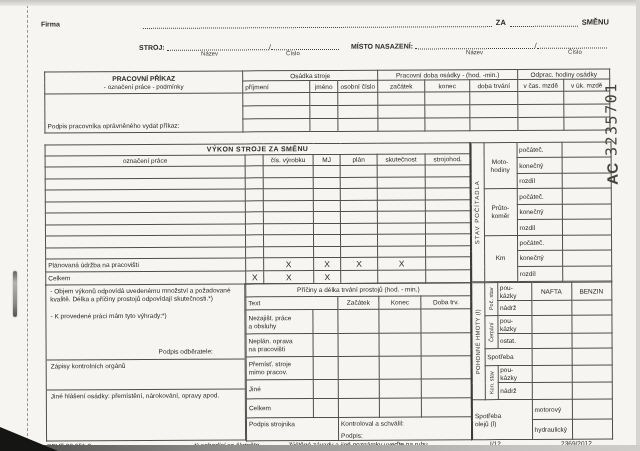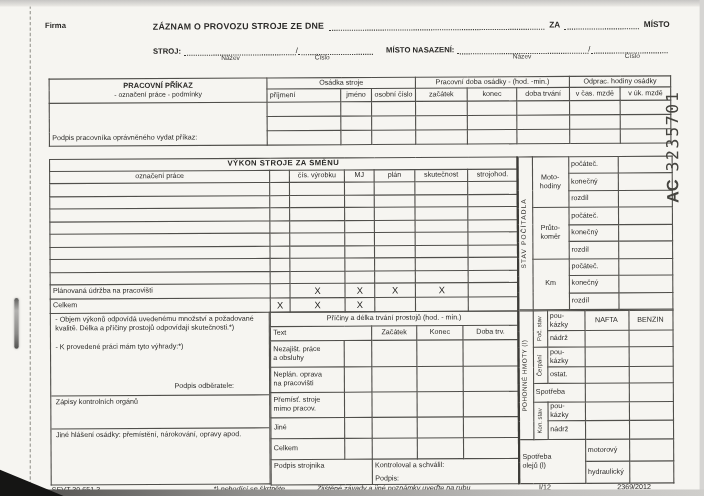--- a/index.html
+++ b/index.html
@@ -32,25 +32,24 @@
 </style>
 </head>
 <body>
 
 <div class="scan">
   <div class="content">
 
     <div class="abs b" style="left:42px;top:19px;font-size:7px;">Firma</div>
 
     <div class="abs hdrline" style="left:140px;top:19px;width:470px;">
-      <span class="b" style="font-size:8px;letter-spacing:.2px;white-space:nowrap;">ZÁZNAM O PROVOZU STROJE ZE DNE</span>
       <span class="dots" style="flex:1;margin:0 4px;"></span>
       <span class="b" style="font-size:7.5px;">ZA</span>
       <span class="dots" style="width:68px;margin:0 4px;"></span>
-      <span class="b" style="font-size:7.5px;">MÍSTO</span>
+      <span class="b" style="font-size:7.5px;">SMĚNU</span>
     </div>
 
     <div class="abs" style="left:140px;top:42px;width:200px;">
       <div class="hdrline">
         <span class="b" style="font-size:7px;white-space:nowrap;">STROJ:</span>
         <span class="dots" style="flex:1.5;margin-left:2px;"></span>
         <span style="font-size:7px;">/</span>
         <span class="dots" style="flex:1;"></span>
       </div>
       <div class="subcap" style="display:flex;">

